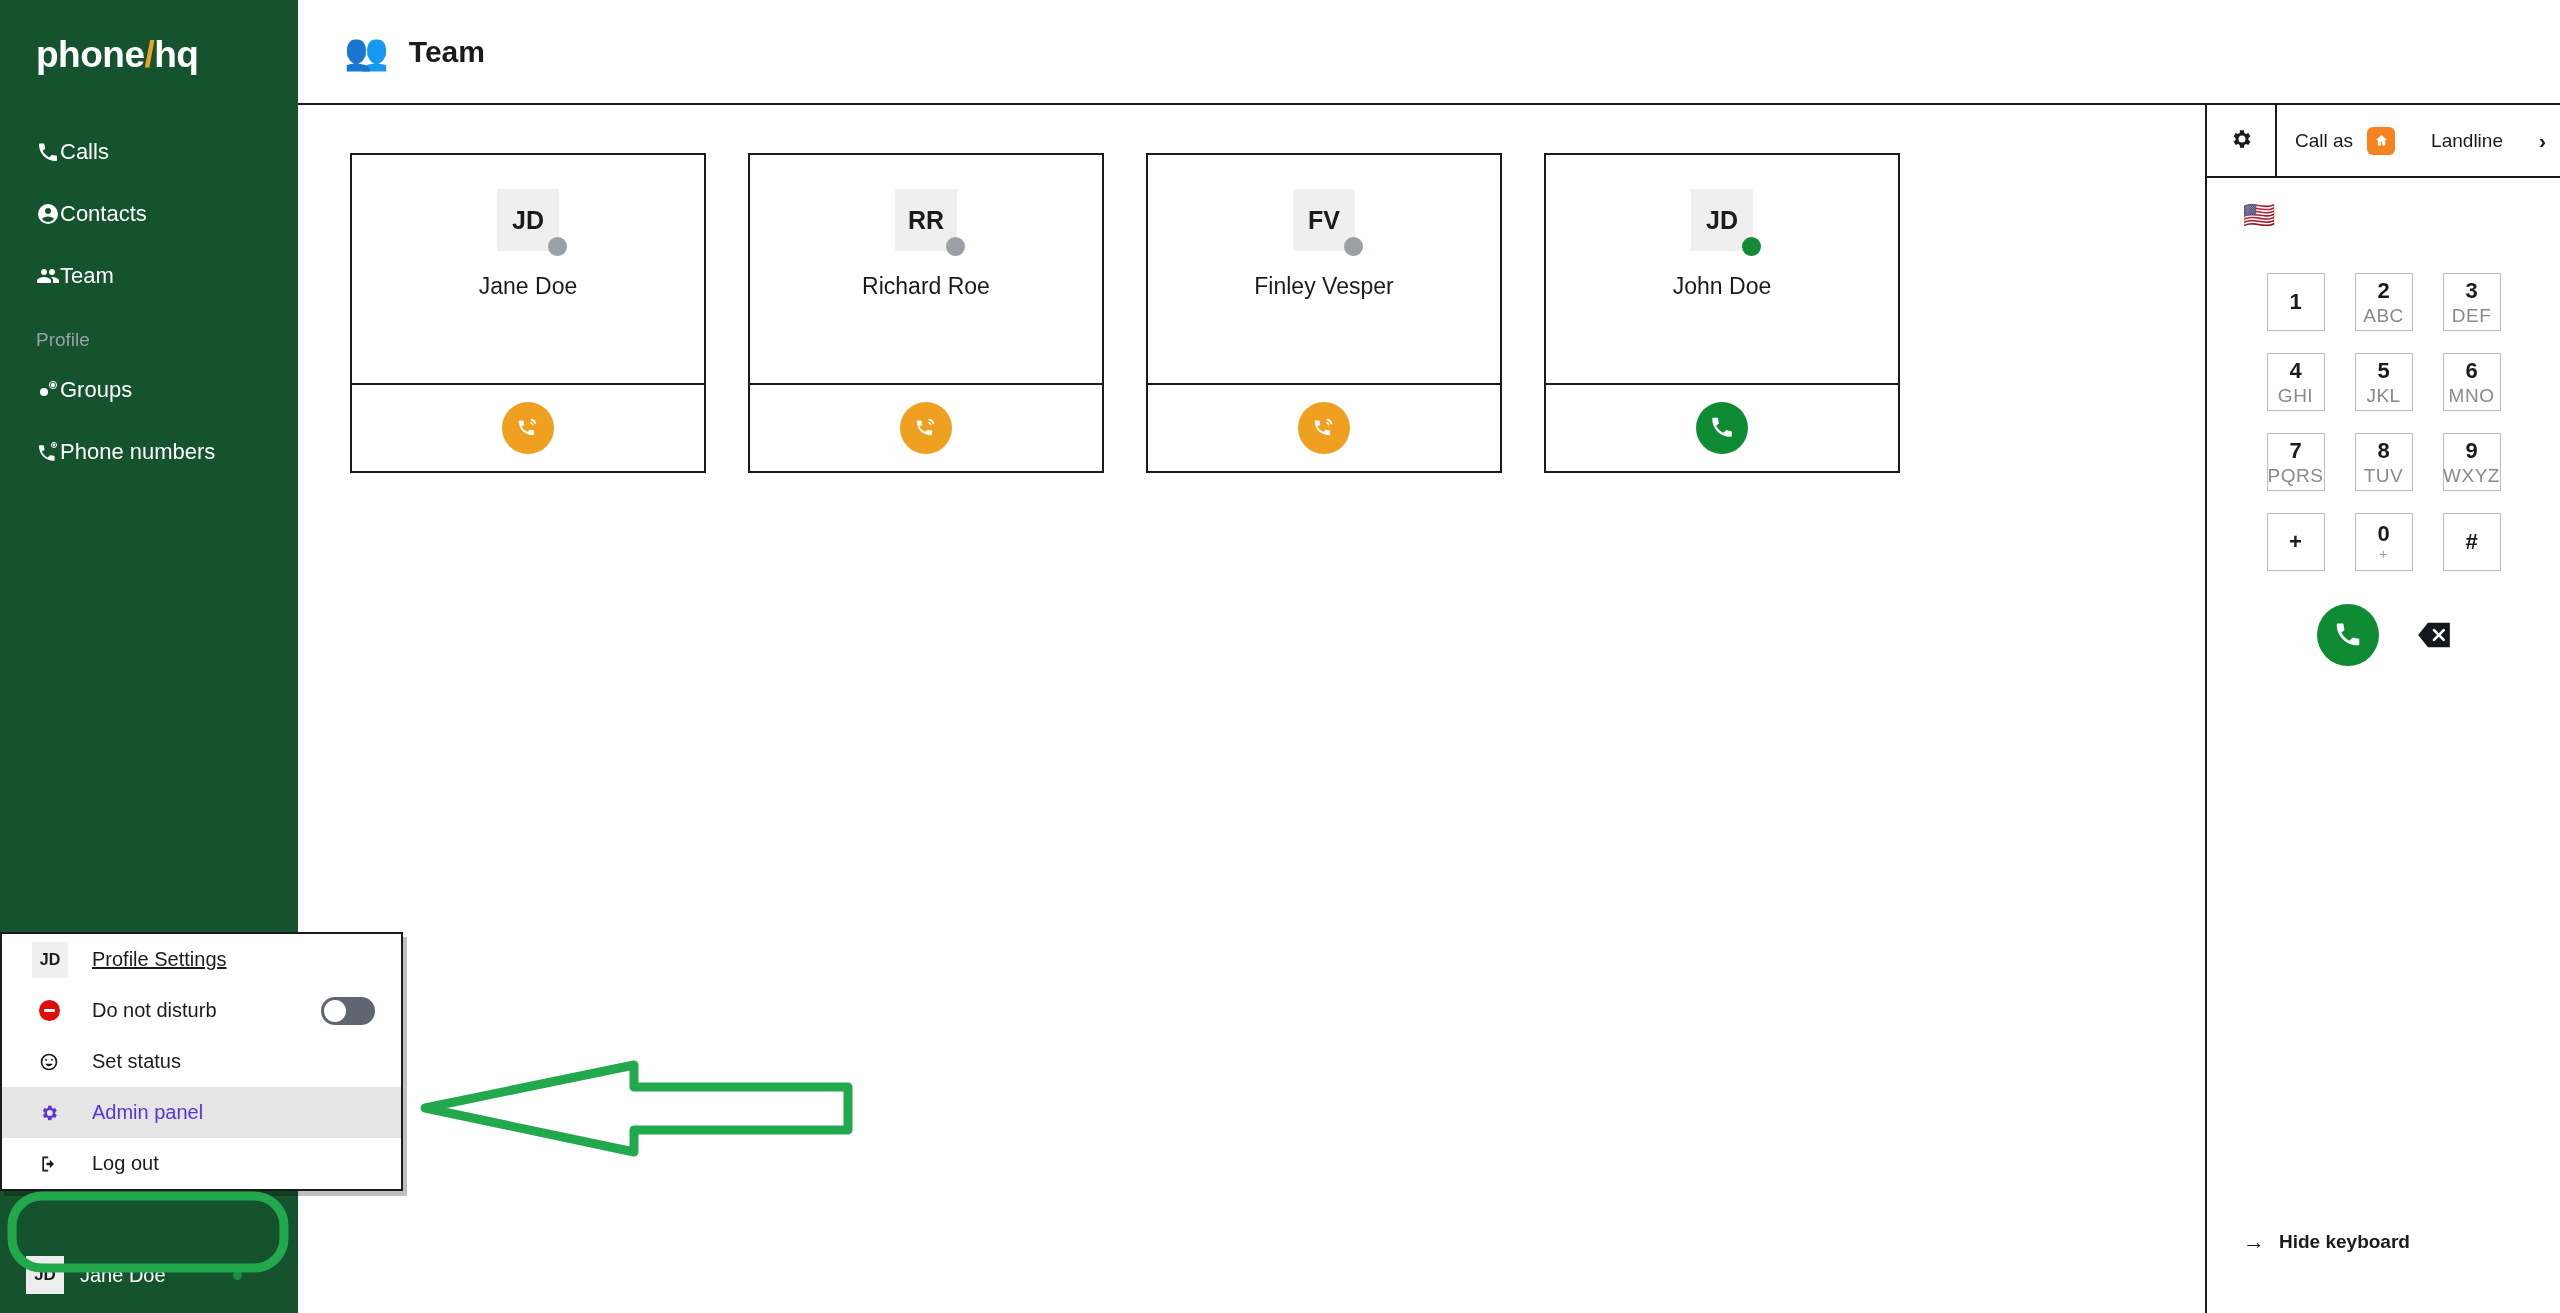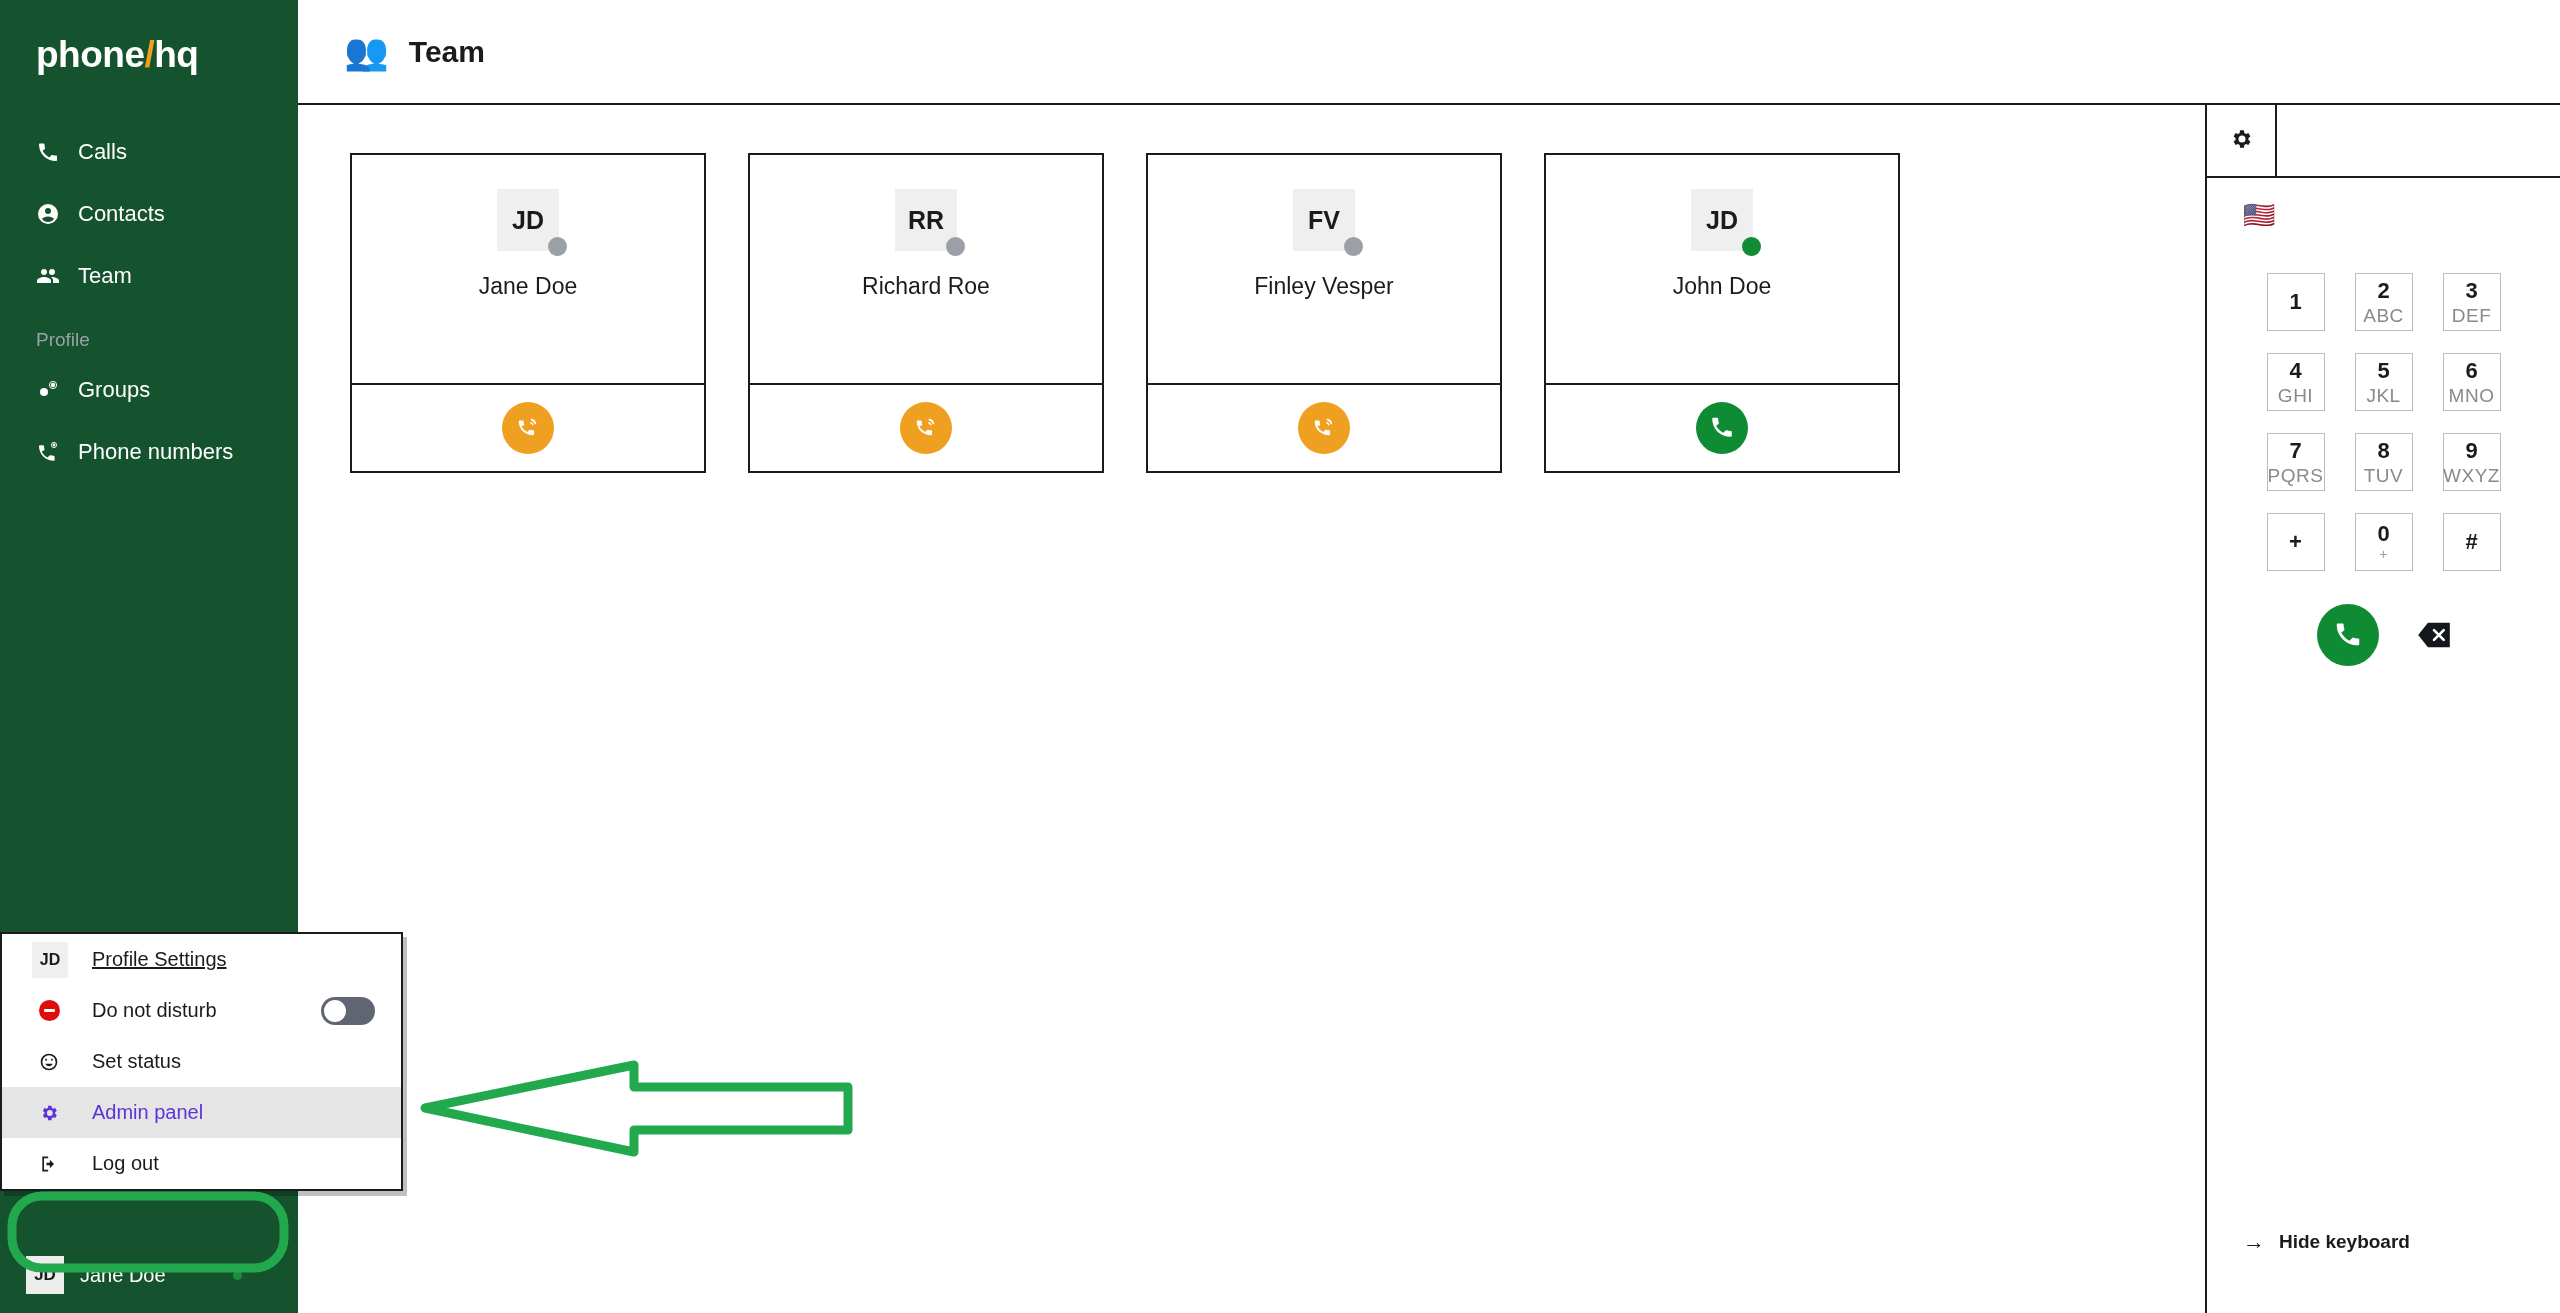--- a/index.html
+++ b/index.html
@@ -18,21 +18,21 @@
     flex: 0 0 298px;
     position: relative;
   }
   .brand {
     font-size: 37px; font-weight: 700; letter-spacing: -0.5px;
     padding: 36px 0 0 36px; line-height: 1;
   }
   .brand .slash { color: #f0a020; }
   .nav { margin-top: 48px; }
   .nav-item {
-    display: flex; align-items: center; gap: 18px;
+    display: flex; align-items: center; 
     height: 62px; padding: 0 36px;
     font-size: 22px; color: #ffffff; cursor: pointer;
   }
   .nav-icon { width: 24px; height: 24px; display: inline-flex; align-items: center; justify-content: center; flex: 0 0 24px; }
   .nav-icon svg { width: 24px; height: 24px; fill: #ffffff; }
   .nav-section-label {
     font-size: 19px; color: #9aa0a6; padding: 22px 36px 8px 36px;
   }
 
   
@@ -365,20 +365,30 @@
       </div>
 
       <aside class="dialer">
         <div class="dialer-head">
           <div class="gear-cell">
             <span>
               <svg viewBox="0 0 24 24">
                   <path d="M19.4 13a7.6 7.6 0 000-2l2-1.6-2-3.4-2.4 1a7.6 7.6 0 00-1.7-1L15 3.3H11l-.3 2.7a7.6 7.6 0 00-1.7 1l-2.4-1-2 3.4L6.6 11a7.6 7.6 0 000 2l-2 1.6 2 3.4 2.4-1c.5.4 1.1.8 1.7 1l.3 2.7h4l.3-2.7c.6-.2 1.2-.6 1.7-1l2.4 1 2-3.4L19.4 13zM13 15.5a3.5 3.5 0 110-7 3.5 3.5 0 010 7z"></path>
                 </svg>
             </span>
+          </div>
+          <div class="callas-cell">
+            <span class="callas-label">Call as</span>
+            <span class="house-badge">
+              <svg viewBox="0 0 24 24">
+                  <path d="M12 3l9 8h-3v9h-5v-6h-2v6H6v-9H3z"></path>
+                </svg>
+            </span>
+            <span class="callas-value">Landline</span>
+            <span class="chev">›</span>
           </div>
         </div>
 
         <div class="flag-row">
           <span class="flag">🇺🇸</span>
         </div>
 
         <div class="keypad">
           <div class="key">
               <div class="key-box">

